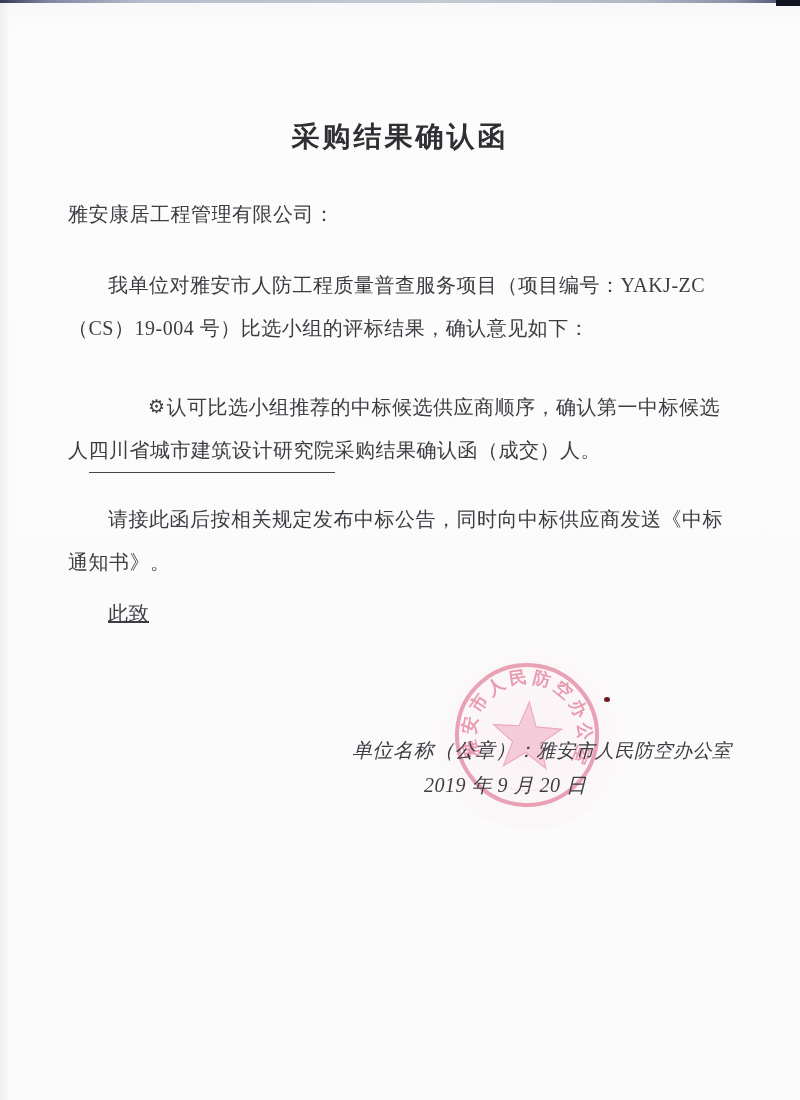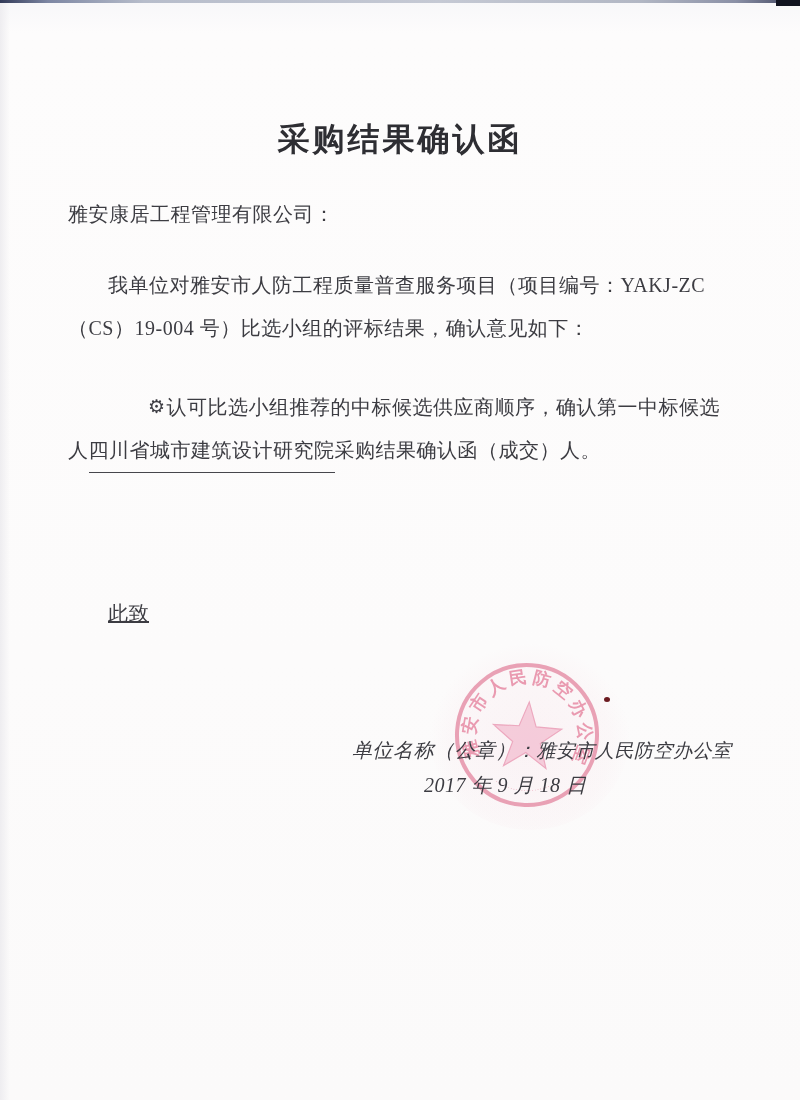--- a/index.html
+++ b/index.html
@@ -23,21 +23,21 @@
   }
   .scan-corner{
     position:absolute;top:0;right:0;width:24px;height:6px;background:#11131f;
   }
   .txt{
     position:absolute;color:#3c3c42;font-size:20px;line-height:43px;
     letter-spacing:0.5px;white-space:nowrap;
   }
   .title{
     position:absolute;top:118px;left:0;width:100%;text-align:center;
-    font-size:32px;font-weight:bold;color:#2e2e33;letter-spacing:3px;
+    font-size:28px;font-weight:bold;color:#2e2e33;letter-spacing:3px;
   }
   .para{white-space:normal;width:668px;left:68px;}
   .indent{text-indent:40px;}
   .u{border-bottom:1.5px solid #46464c;padding-bottom:11px;}
   .gear{
     font-family:"DejaVu Sans",sans-serif;font-size:19px;display:inline-block;
     transform:translateY(-1px);margin-right:1px;
   }
   .sig-label{position:absolute;left:352px;top:729px;}
   .sig-org{font-size:19px;}
@@ -70,20 +70,23 @@
   <div class="txt" style="left:68px;top:193px;">雅安康居工程管理有限公司：</div>
 
   <div class="txt para indent" style="top:264px;">
     <span><span>我单位对雅安市人防工程质量普查服务项目（项目编号：YAKJ-ZC（CS）</span><span>19-004 号）比选小组的评标结果，确认意见如下：</span></span>
   </div>
 
   <div class="txt para indent" style="top:386px;">
     <span class="gear">⚙</span><span>认可比选小组推荐的中标候选供应商顺序，确认第一中标候选人</span><span class="u">四川省城市建筑设计研究院</span><span>采购结果确认函（成交）人。</span>
   </div>
 
+  <div class="txt para indent" style="top:498px;">
+    <span>请接此函后按相关规定发布中标公告，同时向中标供应商发送《中标通</span><span>知书》。</span>
+  </div>
 
   <div class="txt" style="left:108px;top:592px;text-decoration:underline;">此致</div>
 
   <div class="smudge"></div>
 
   <svg class="stamp" viewBox="0 0 170 170">
     <circle cx="85" cy="85" r="70" fill="none" stroke="#e2809b" stroke-width="4" stroke-opacity="0.82"></circle>
     <path d="M85,52 L93.5,76.3 L119.2,76.9 L98.8,92.5 L106.2,117.1 L85,102.5
              L63.8,117.1 L71.2,92.5 L50.8,76.9 L76.5,76.3 Z" fill="#f2bcd0" stroke="#eb9fb8" stroke-width="1.2" fill-opacity="0.8"></path>
     <path id="seal-arc-top" d="M40,111 A52,52 0 1 1 130,111" fill="none"></path>
@@ -93,16 +96,16 @@
     </text>
     <text font-size="6" fill="#e4829d" fill-opacity="0.85" font-family="DejaVu Sans, sans-serif">
       <textPath href="#seal-arc-bottom" startOffset="0" textLength="58" lengthAdjust="spacing">·····················</textPath>
     </text>
   </svg>
 
   <div class="txt sig-label overlay-text">
     <span>单位名称（公章）：</span><span class="sig-org">雅安市人民防空办公室</span>
   </div>
 
-  <div class="txt sig-date overlay-text">2017 年 9 月 18 日</div>
+  <div class="txt sig-date overlay-text">2019 年 9 月 20 日</div>
 
   <div class="ink-dot"></div>
 </div>
 
 </body></html>

